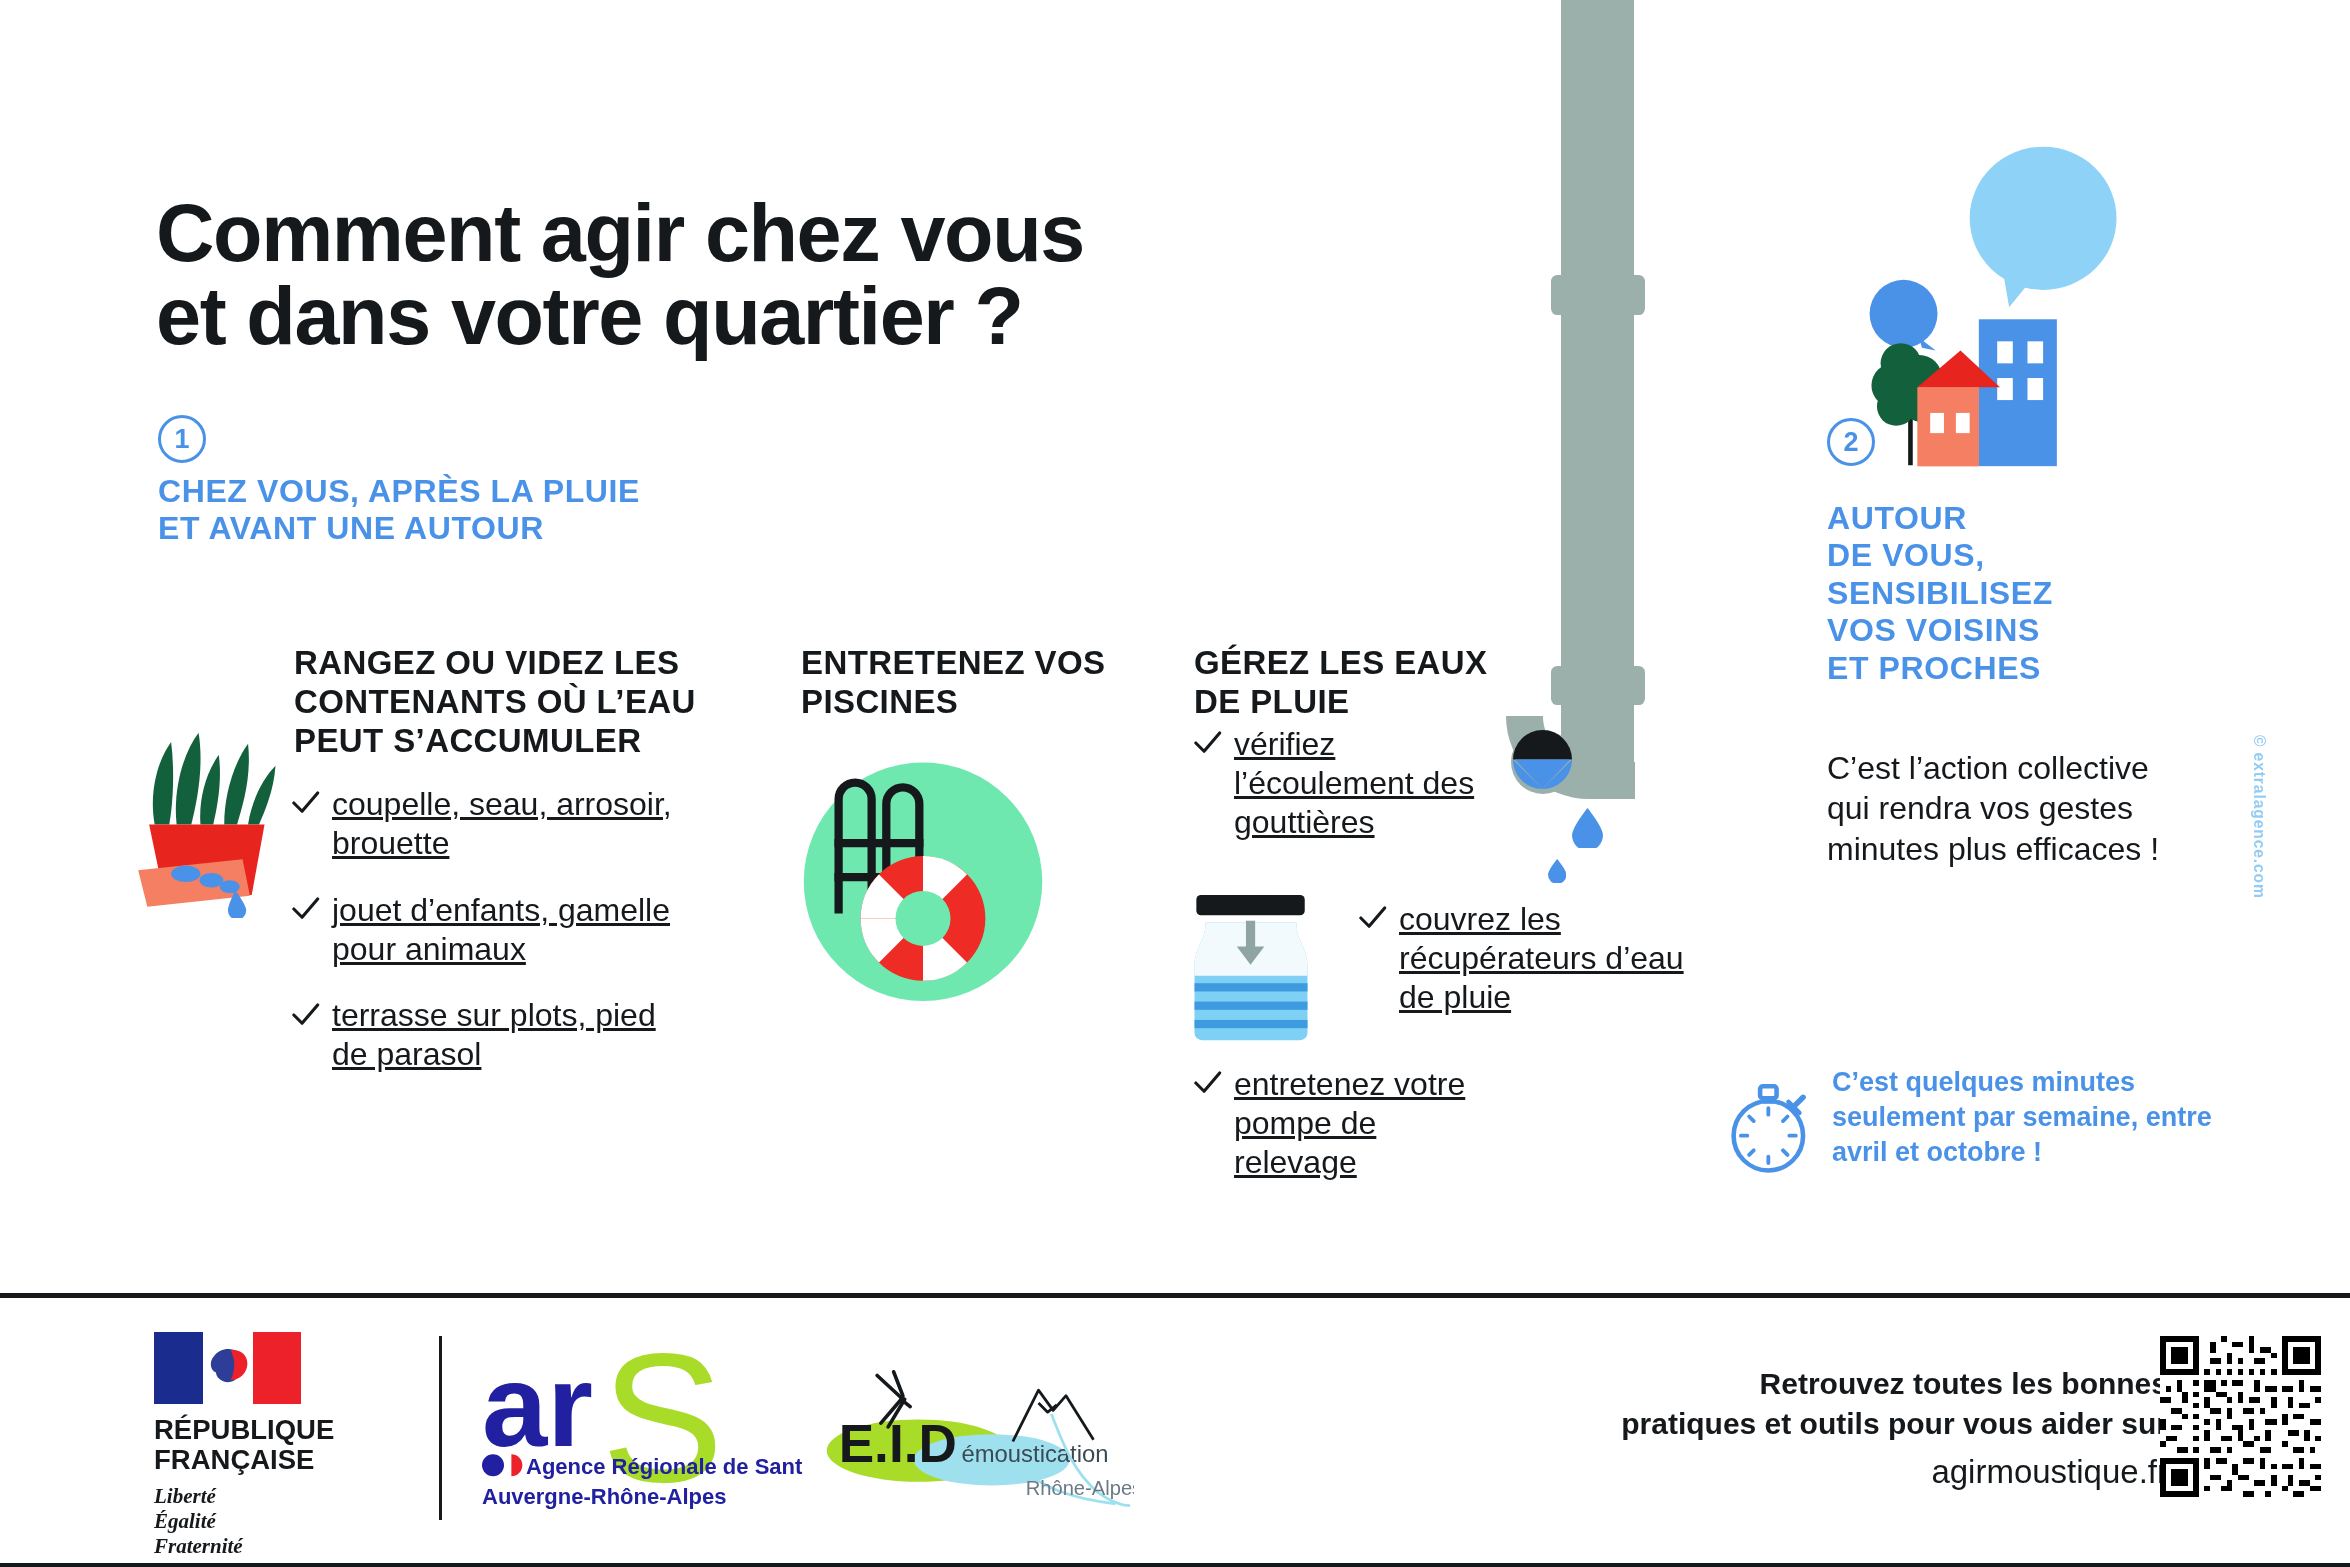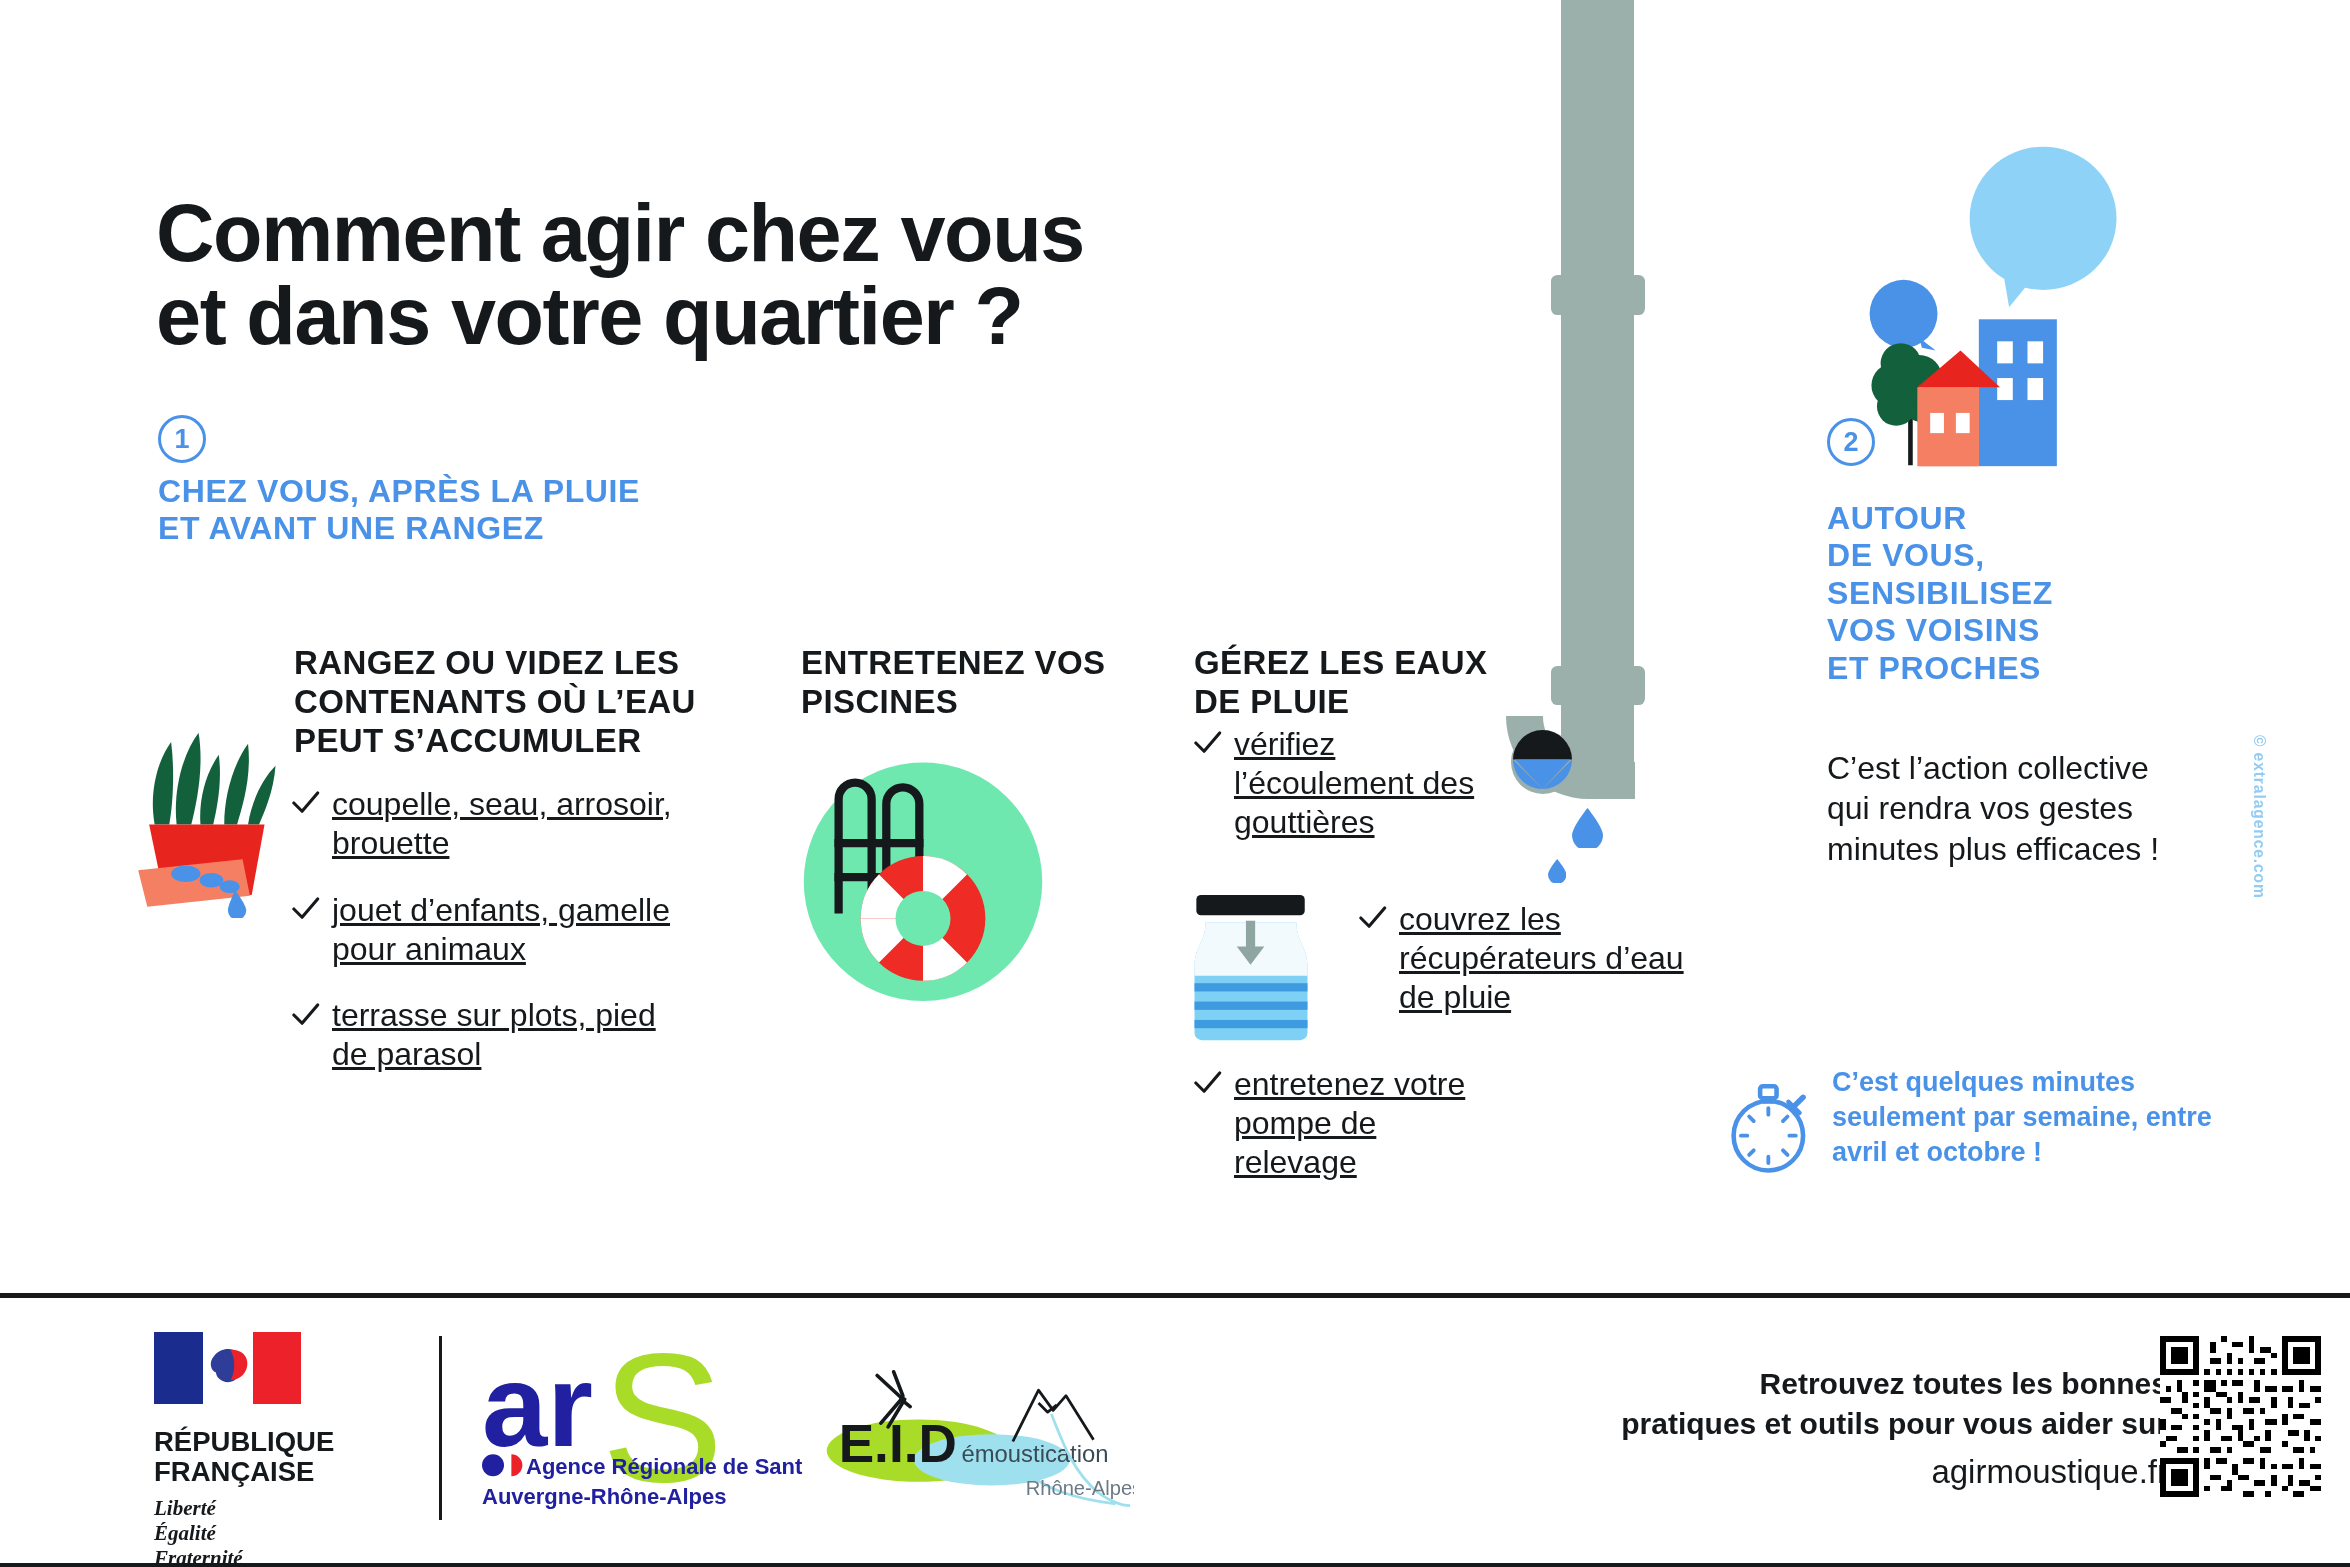--- a/index.html
+++ b/index.html
@@ -91,21 +91,21 @@
 
   
   #footer-rule{left:0px;top:1293px;width:2351px;height:4.6px;background:#15191C;}
   #footer-rule2{left:0px;top:1563px;width:2351px;height:4.6px;background:#15191C;}
 
   #rf-block{left:154px;top:1332px;width:248px;}
   #rf-flag{width:147px;height:72px;display:flex;overflow:hidden;}
   #rf-flag .blue{width:49px;background:#1B2C8F;}
   #rf-flag .white{width:50px;background:#ffffff;position:relative;}
   #rf-flag .red{width:49px;background:#ED2129;}
-  #rf-name{margin-top:23px;font-size:27.5px;font-weight:700;line-height:1.08;color:#15191C;}
+  #rf-name{margin-top:11px;font-size:27.5px;font-weight:700;line-height:1.08;color:#15191C;}
   #rf-motto{margin-top:10px;font-family:Liberation Serif, serif;font-style:italic;
      font-size:21px;line-height:1.18;font-weight:700;color:#15191C;}
 
   #divider1{left:439px;top:1336px;width:2.8px;height:184px;background:#15191C;}
 
   #ars{left:482px;top:1343px;width:321px;height:184px;}
   #eid{left:822px;top:1359px;width:312px;height:165px;}
 
   #foot-text{left:1286px;top:1364px;width:882px;text-align:right;
       font-size:30px;line-height:1.34;font-weight:700;color:#15191C;}
@@ -175,21 +175,21 @@
   <h1 class="abs" id="title">
     <span>Comment agir chez vous</span>
     <span class="l2">et dans votre quartier ?</span>
   </h1>
 
   <div class="abs step-circle" id="step1-circle">
     <span>1</span>
   </div>
   <div class="abs step-head" id="step1-head">
     <div>CHEZ VOUS, APRÈS LA PLUIE</div>
-    <div>ET AVANT UNE RANGEZ</div>
+    <div>ET AVANT UNE AUTOUR</div>
   </div>
 
   <svg class="abs" id="pot" viewBox="0 0 190 230">
     <g fill="#13613C">
       <path d="M28 128 C22 95 30 60 46 38 C50 70 48 105 44 128 Z"></path>
       <path d="M52 128 C48 92 58 52 76 28 C82 66 74 104 68 128 Z"></path>
       <path d="M78 128 C76 100 84 72 98 52 C102 82 96 110 92 128 Z"></path>
       <path d="M104 128 C104 96 114 62 130 40 C134 76 124 108 118 128 Z"></path>
       <path d="M130 128 C134 102 146 78 160 64 C158 92 148 114 142 128 Z"></path>
     </g>

